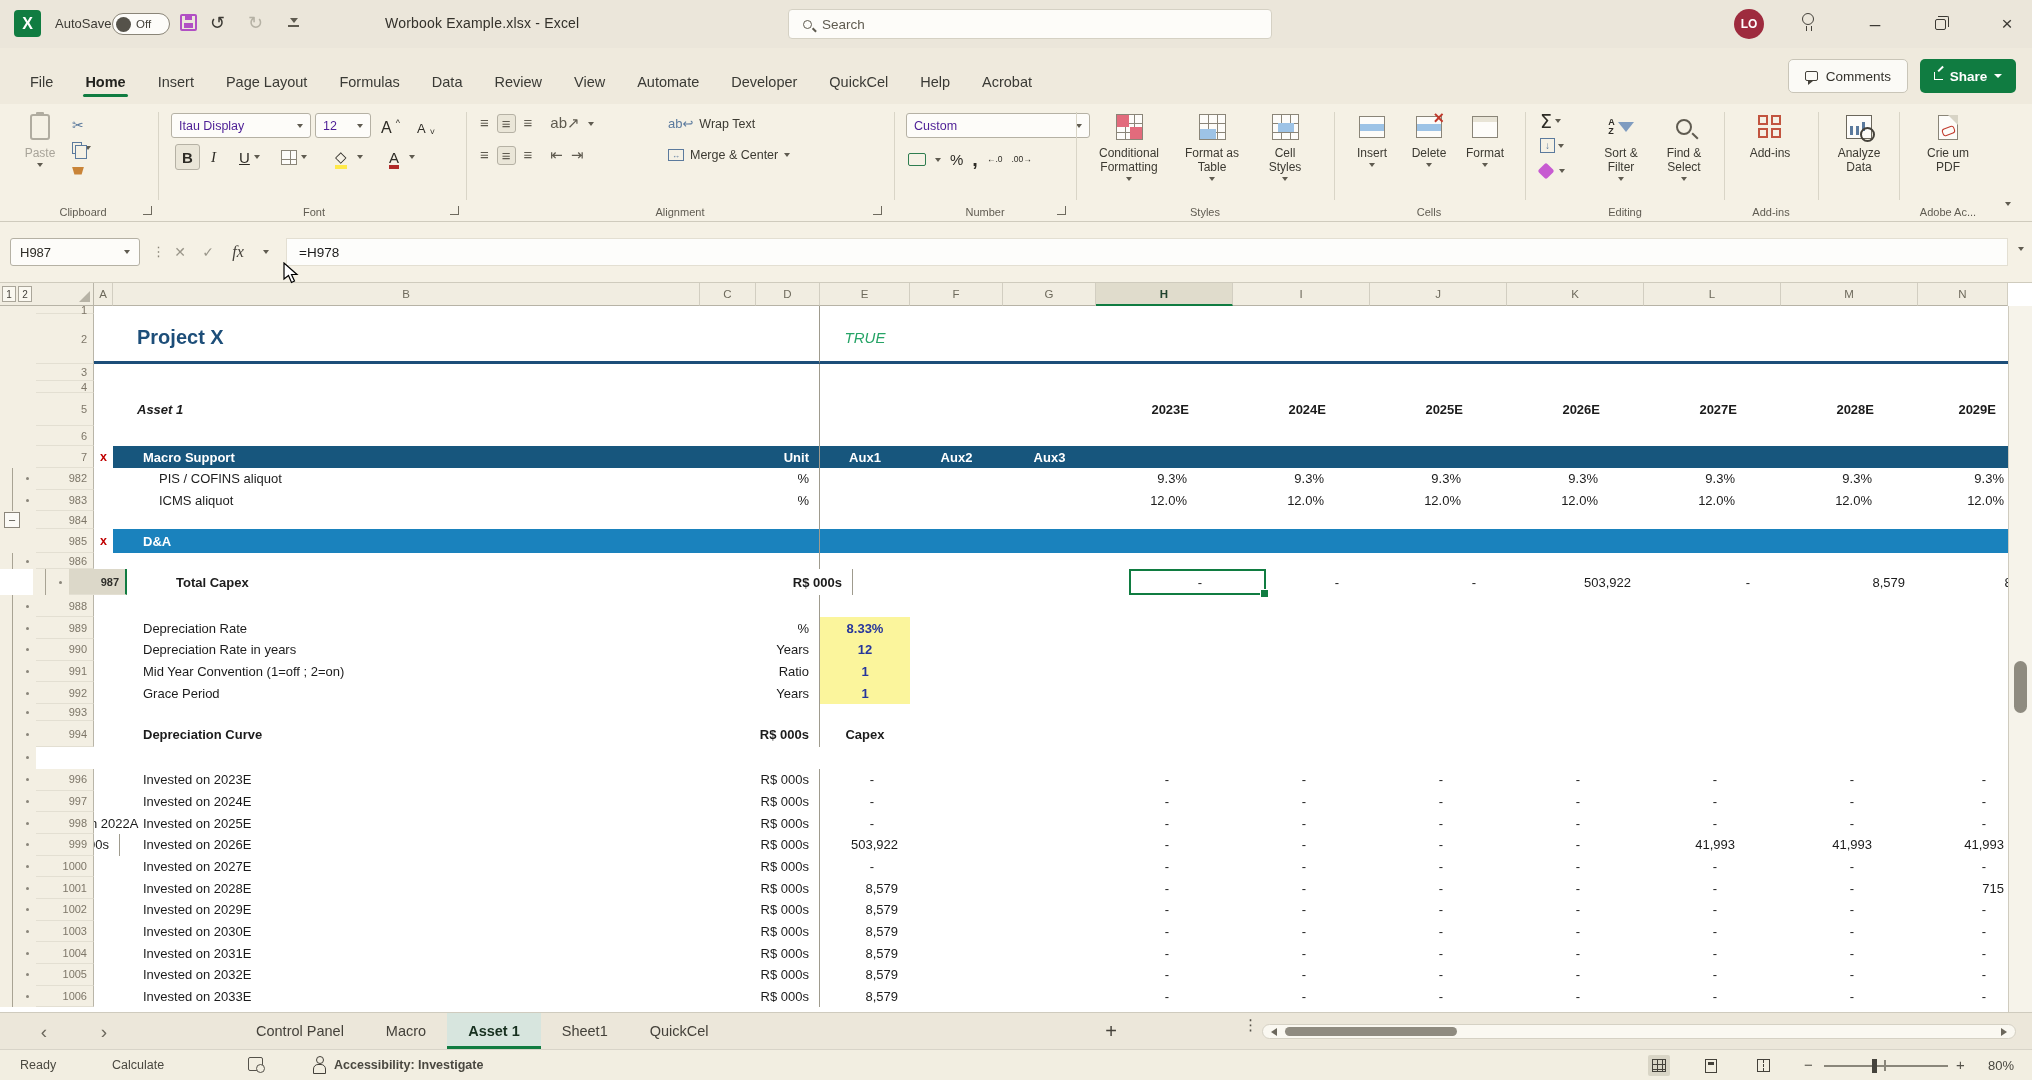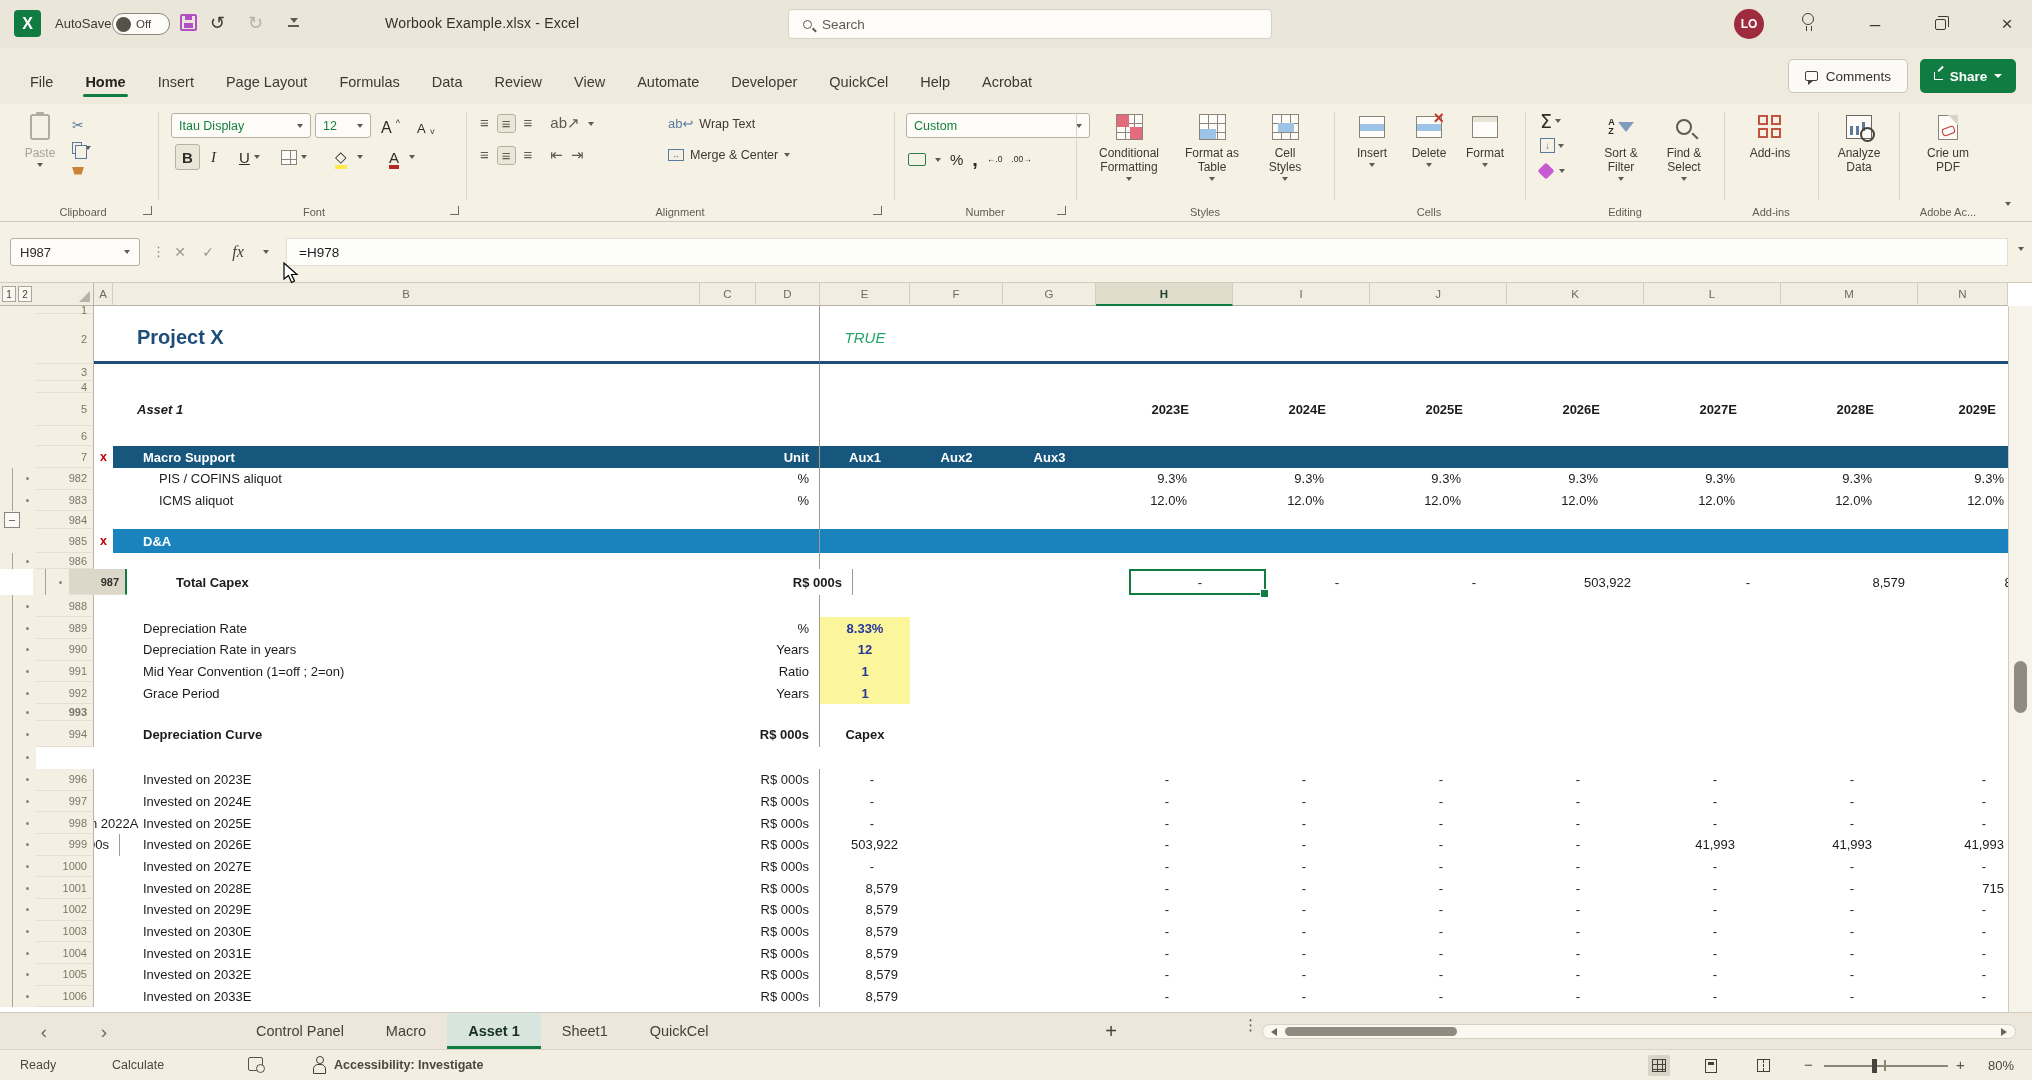--- a/index.html
+++ b/index.html
@@ -65,21 +65,21 @@
   .bb-tx{font-size:12px;color:#3c3a32;text-align:center;line-height:14px;margin-top:3px;white-space:pre-line}
   .bigbtn .chevd{margin-top:3px}
   .disabled .bb-tx{color:#a8a49a}
   .ic-paste{width:20px;height:26px;border:2px solid #b0aca0;border-radius:3px;position:relative}
   .ic-paste::before{content:"";position:absolute;left:4px;top:-4px;width:8px;height:4px;background:#b0aca0;border-radius:1px}
   .sbtn{height:21px;display:flex;align-items:center;gap:3px;color:#5b7a9d;font-size:14px}
   .ic-copy{width:10px;height:12px;border:1.4px solid #5b7a9d;position:relative;background:#f5f1e5}
   .ic-copy::before{content:"";position:absolute;left:2px;top:2px;width:10px;height:12px;border:1.4px solid #5b7a9d;background:#f5f1e5}
   .ic-brush{width:12px;height:8px;background:#c98438;clip-path:polygon(0 0,100% 0,80% 100%,20% 100%);position:relative}
   .selectbox{position:absolute;height:25px;background:#fdfcf9;border:1px solid #b5b1a4;border-radius:3px;
-       display:flex;align-items:center;justify-content:space-between;padding:0 7px;font-size:12.5px;color:#15803d}
+       display:flex;align-items:center;justify-content:space-between;padding:0 7px;font-size:12.5px;color:#4c1d95}
   .fmtbtn{position:absolute;top:40px;height:26px;display:flex;align-items:center;gap:4px;font-size:15px;color:#2e2c26}
   .boxed{border:1px solid #b5b1a4;border-radius:3px;background:#eae6d8;padding:1px 6px}
   .ubar{position:relative}
   .ubar::after{content:"";position:absolute;left:0;right:0;bottom:-3px;height:4px;background:var(--ub,#ffe94a)}
   .lines{font-size:15px;color:#5f5b50}
   .numglyph{font-size:15px;color:#2e2c26}
   .minitx{font-size:8.5px;color:#2e2c26;line-height:9px;text-align:center}
   .ic-grid{width:27px;height:26px;border:1.5px solid #8a8578;background:
       linear-gradient(#8a8578 0 1px,transparent 1px) 0 8px/100% 9px repeat-y,
       linear-gradient(90deg,#8a8578 0 1px,transparent 1px) 8px 0/9px 100% repeat-x,#fdfcf9;position:relative}
@@ -853,21 +853,21 @@
           <div class="c cF"></div>
           <div class="c cG"></div>
           <div class="c cH"></div>
           <div class="c cI"></div>
           <div class="c cJ"></div>
           <div class="c cK"></div>
           <div class="c cL"></div>
           <div class="c cM"></div>
           <div class="c cN"></div>
         </div>
-        <div class="row" style="height: 17px; font-weight: bold;">
+        <div class="row" style="height: 17px;">
           <div class="gut g-line g-dot"></div>
           <div class="rh">993</div>
           <div class="c cA"></div>
           <div class="c cB"></div>
           <div class="c cCD"></div>
           <div class="c cE"></div>
           <div class="c cF"></div>
           <div class="c cG"></div>
           <div class="c cH"></div>
           <div class="c cI"></div>

